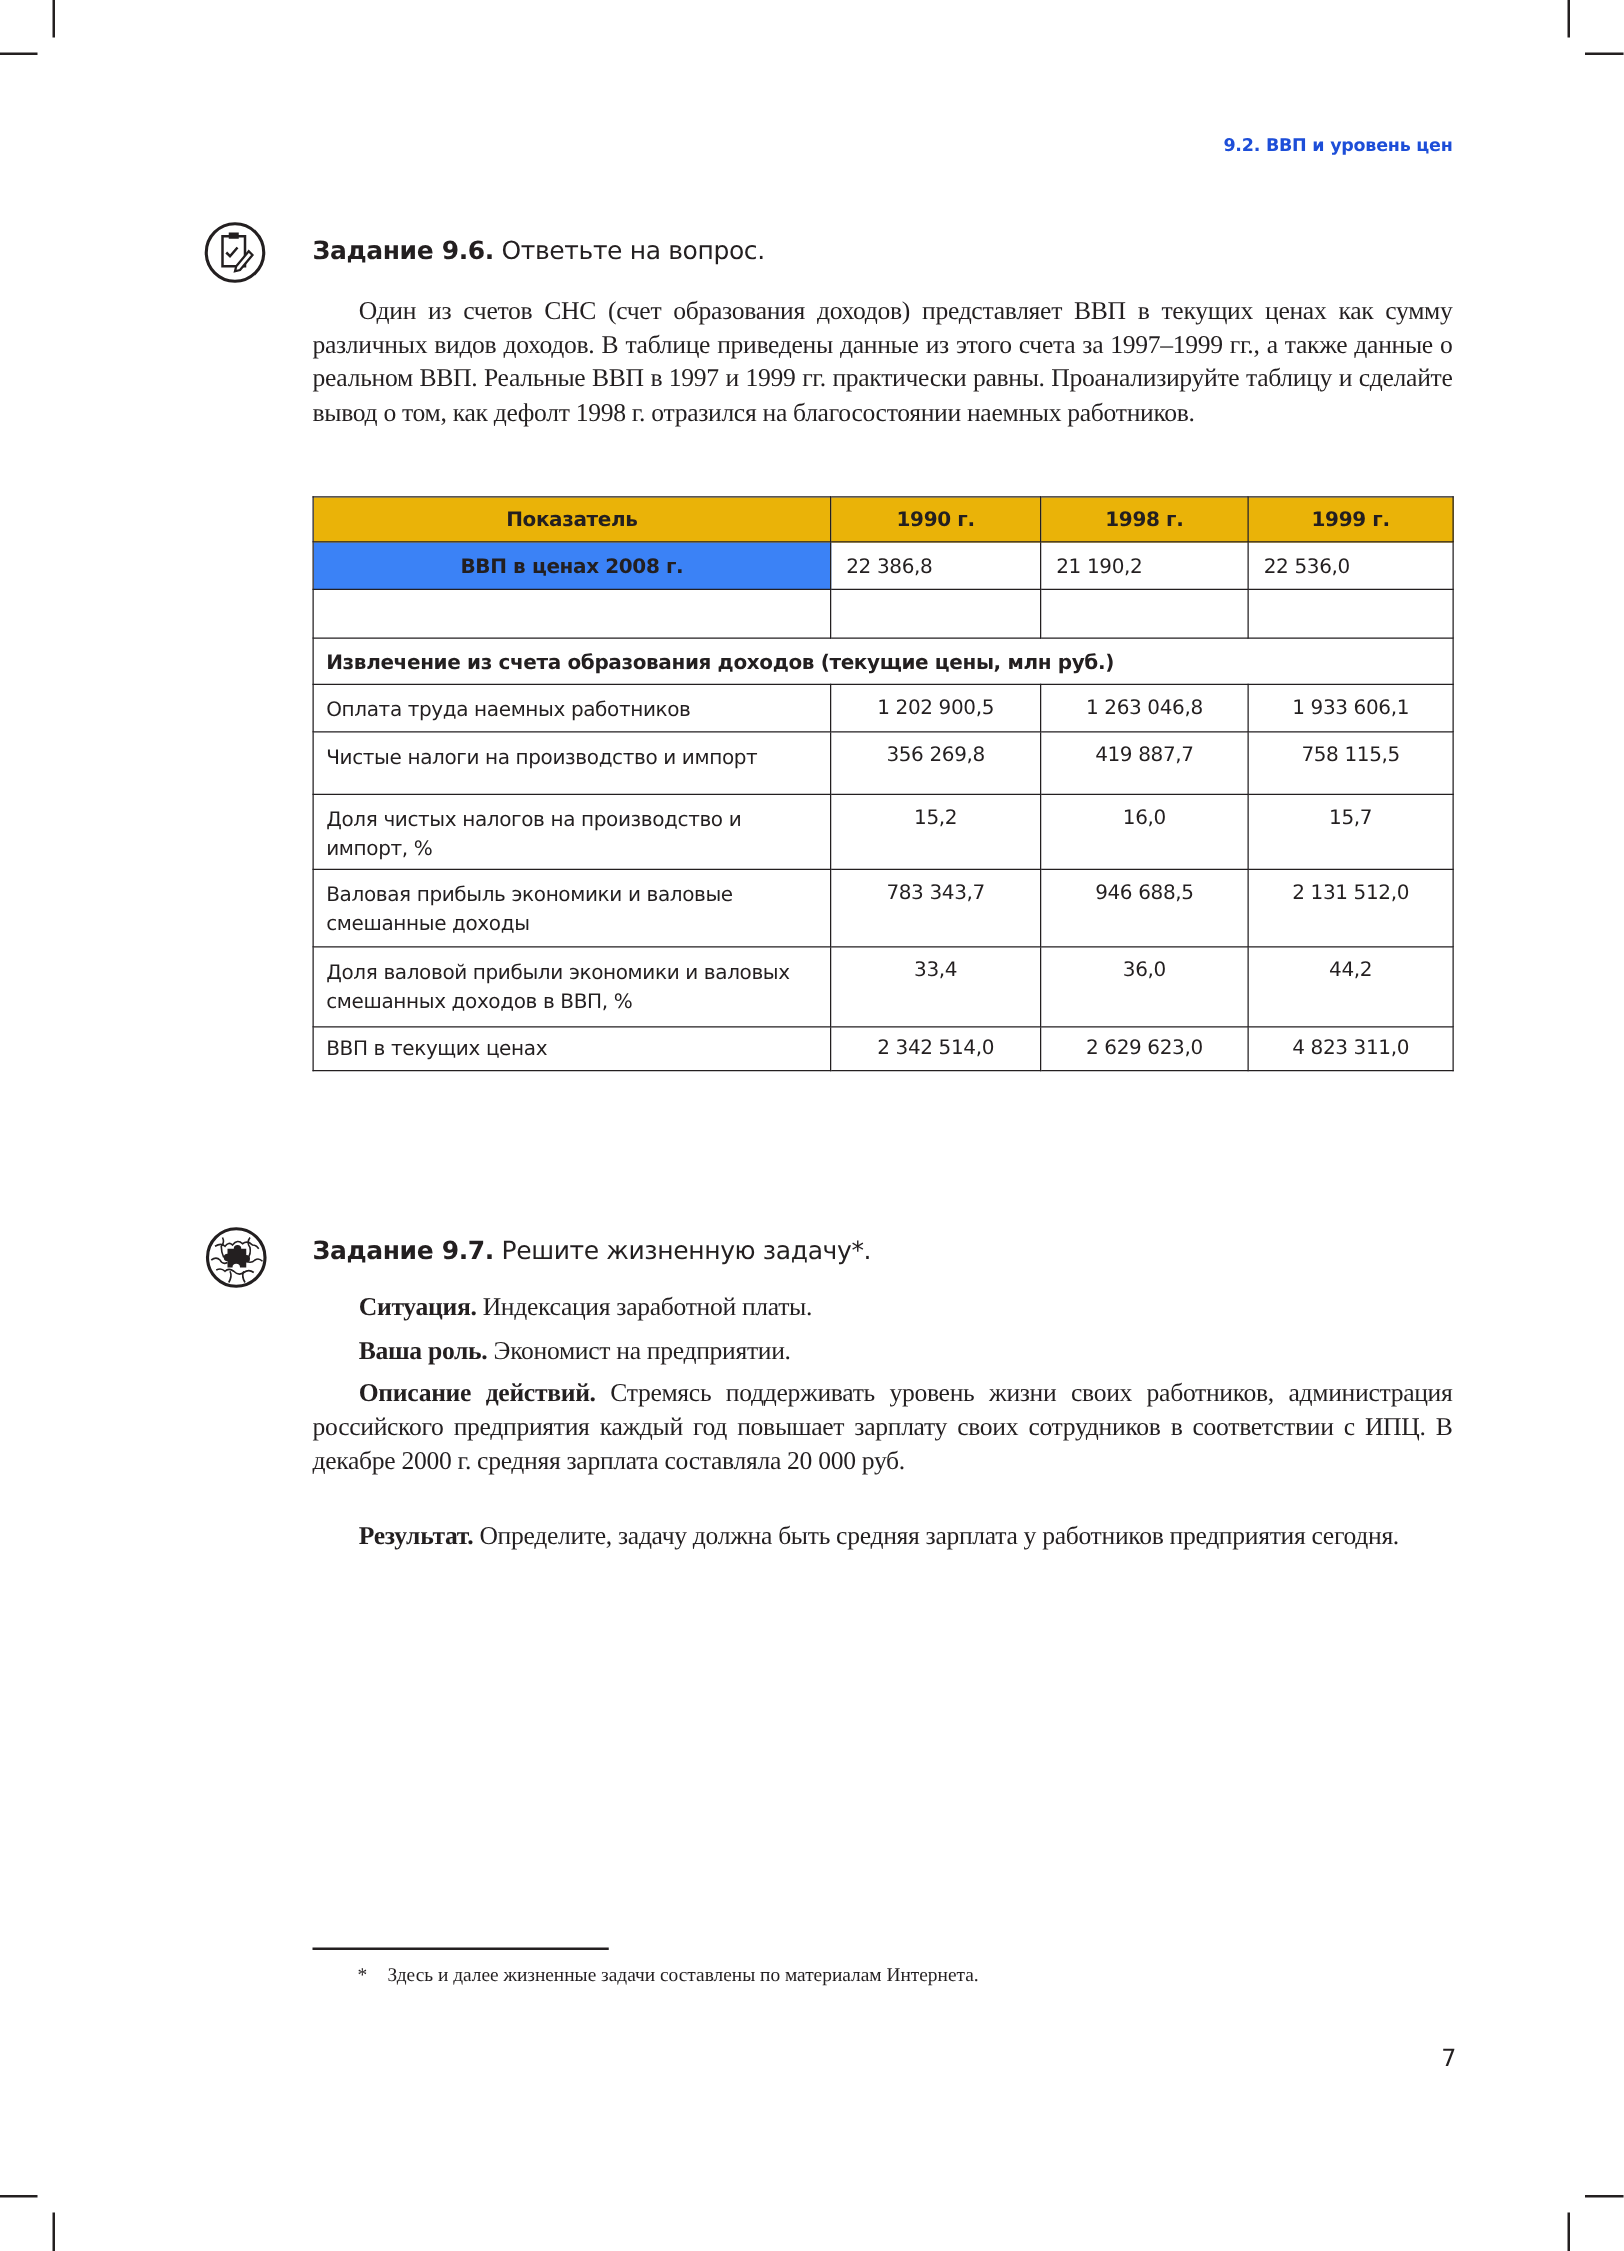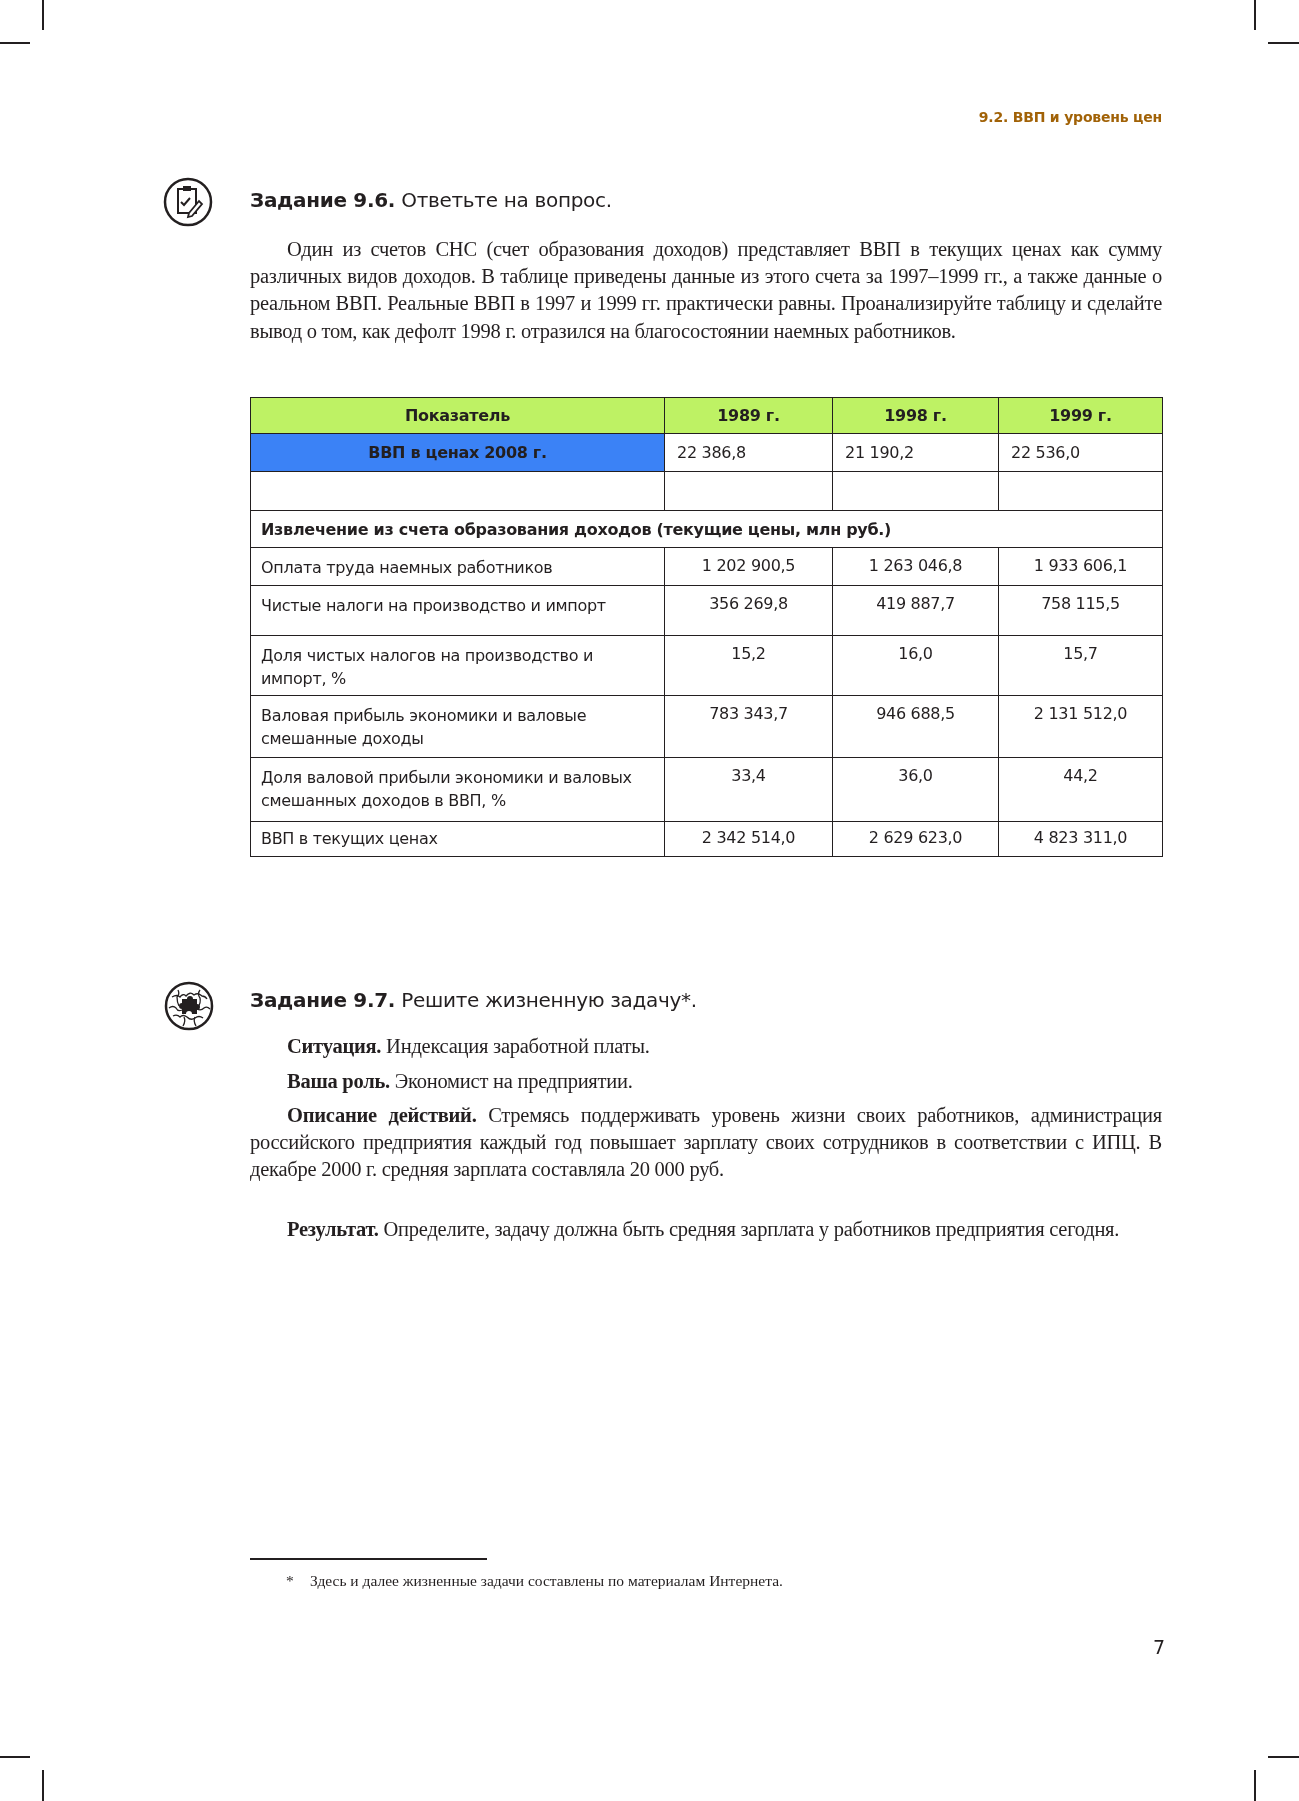--- a/index.html
+++ b/index.html
@@ -1,28 +1,28 @@
 <!DOCTYPE html>
 <html><head>
 <meta charset="utf-8">
 <style>
   html, body { margin:0; padding:0; }
   body { width:1299px; height:1801px; background:#ffffff; position:relative; overflow:hidden; color:#231f20; }
   .crop { position:absolute; background:#231f20; }
   .sans { font-family: "DejaVu Sans", "Liberation Sans", sans-serif; }
   .serif { font-family: "Liberation Serif", "DejaVu Serif", serif; }
-  #running-head { position:absolute; top:109px; right:137px; font-size:14px; font-weight:bold; color:#a16207; letter-spacing:-0.2px; }
+  #running-head { position:absolute; top:109px; right:137px; font-size:14px; font-weight:bold; color:#1d4ed8; letter-spacing:-0.2px; }
   .task-icon { position:absolute; width:50px; height:50px; }
   .task-title { position:absolute; left:250px; font-size:20px; letter-spacing:-0.3px; }
   .task-title b { font-weight:bold; }
   .para { position:absolute; left:250px; width:912px; font-size:20.5px; line-height:27.2px; text-align:justify; letter-spacing:-0.25px; }
   .para .indent { display:inline-block; width:37px; }
   table#data-table { position:absolute; left:250px; top:397px; width:912px; border-collapse:collapse; font-size:16px; table-layout:fixed; letter-spacing:-0.3px; }
   #data-table td, #data-table th { border:1.5px solid #231f20; padding:0 10px; vertical-align:top; }
-  #data-table th { background:#bef264; font-weight:bold; text-align:center; vertical-align:middle; height:35px; }
+  #data-table th { background:#eab308; font-weight:bold; text-align:center; vertical-align:middle; height:35px; }
   #data-table td.rowhead { background:#3b82f6; font-weight:bold; text-align:center; vertical-align:middle; }
   #data-table td.num { text-align:center; padding-top:8px; }
   #data-table td.num-left { text-align:left; vertical-align:middle; padding-left:12px; }
   #data-table td.label { padding-top:8px; line-height:23px; }
   #data-table td.section { font-weight:bold; vertical-align:middle; }
   .footnote-rule { position:absolute; left:250px; top:1558px; width:237px; height:1.5px; background:#231f20; }
   .footnote { position:absolute; top:1572px; left:286px; font-size:15.5px; }
   .footnote .star { display:inline-block; width:24px; }
   #page-number { position:absolute; top:1636px; left:1153px; font-size:19px; }
 </style>
@@ -59,21 +59,21 @@
 <table id="data-table" class="sans">
   <colgroup>
       <col style="width:414px">
       <col style="width:168px">
       <col style="width:166px">
       <col style="width:164px">
     </colgroup>
   <tbody>
       <tr>
     <th>Показатель</th>
-    <th>1989 г.</th>
+    <th>1990 г.</th>
     <th>1998 г.</th>
     <th>1999 г.</th>
   </tr>
   <tr style="height:38px;">
     <td class="rowhead">ВВП в ценах 2008 г.</td>
     <td class="num-left">22 386,8</td>
     <td class="num-left">21 190,2</td>
     <td class="num-left">22 536,0</td>
   </tr>
   <tr style="height:39px;">

